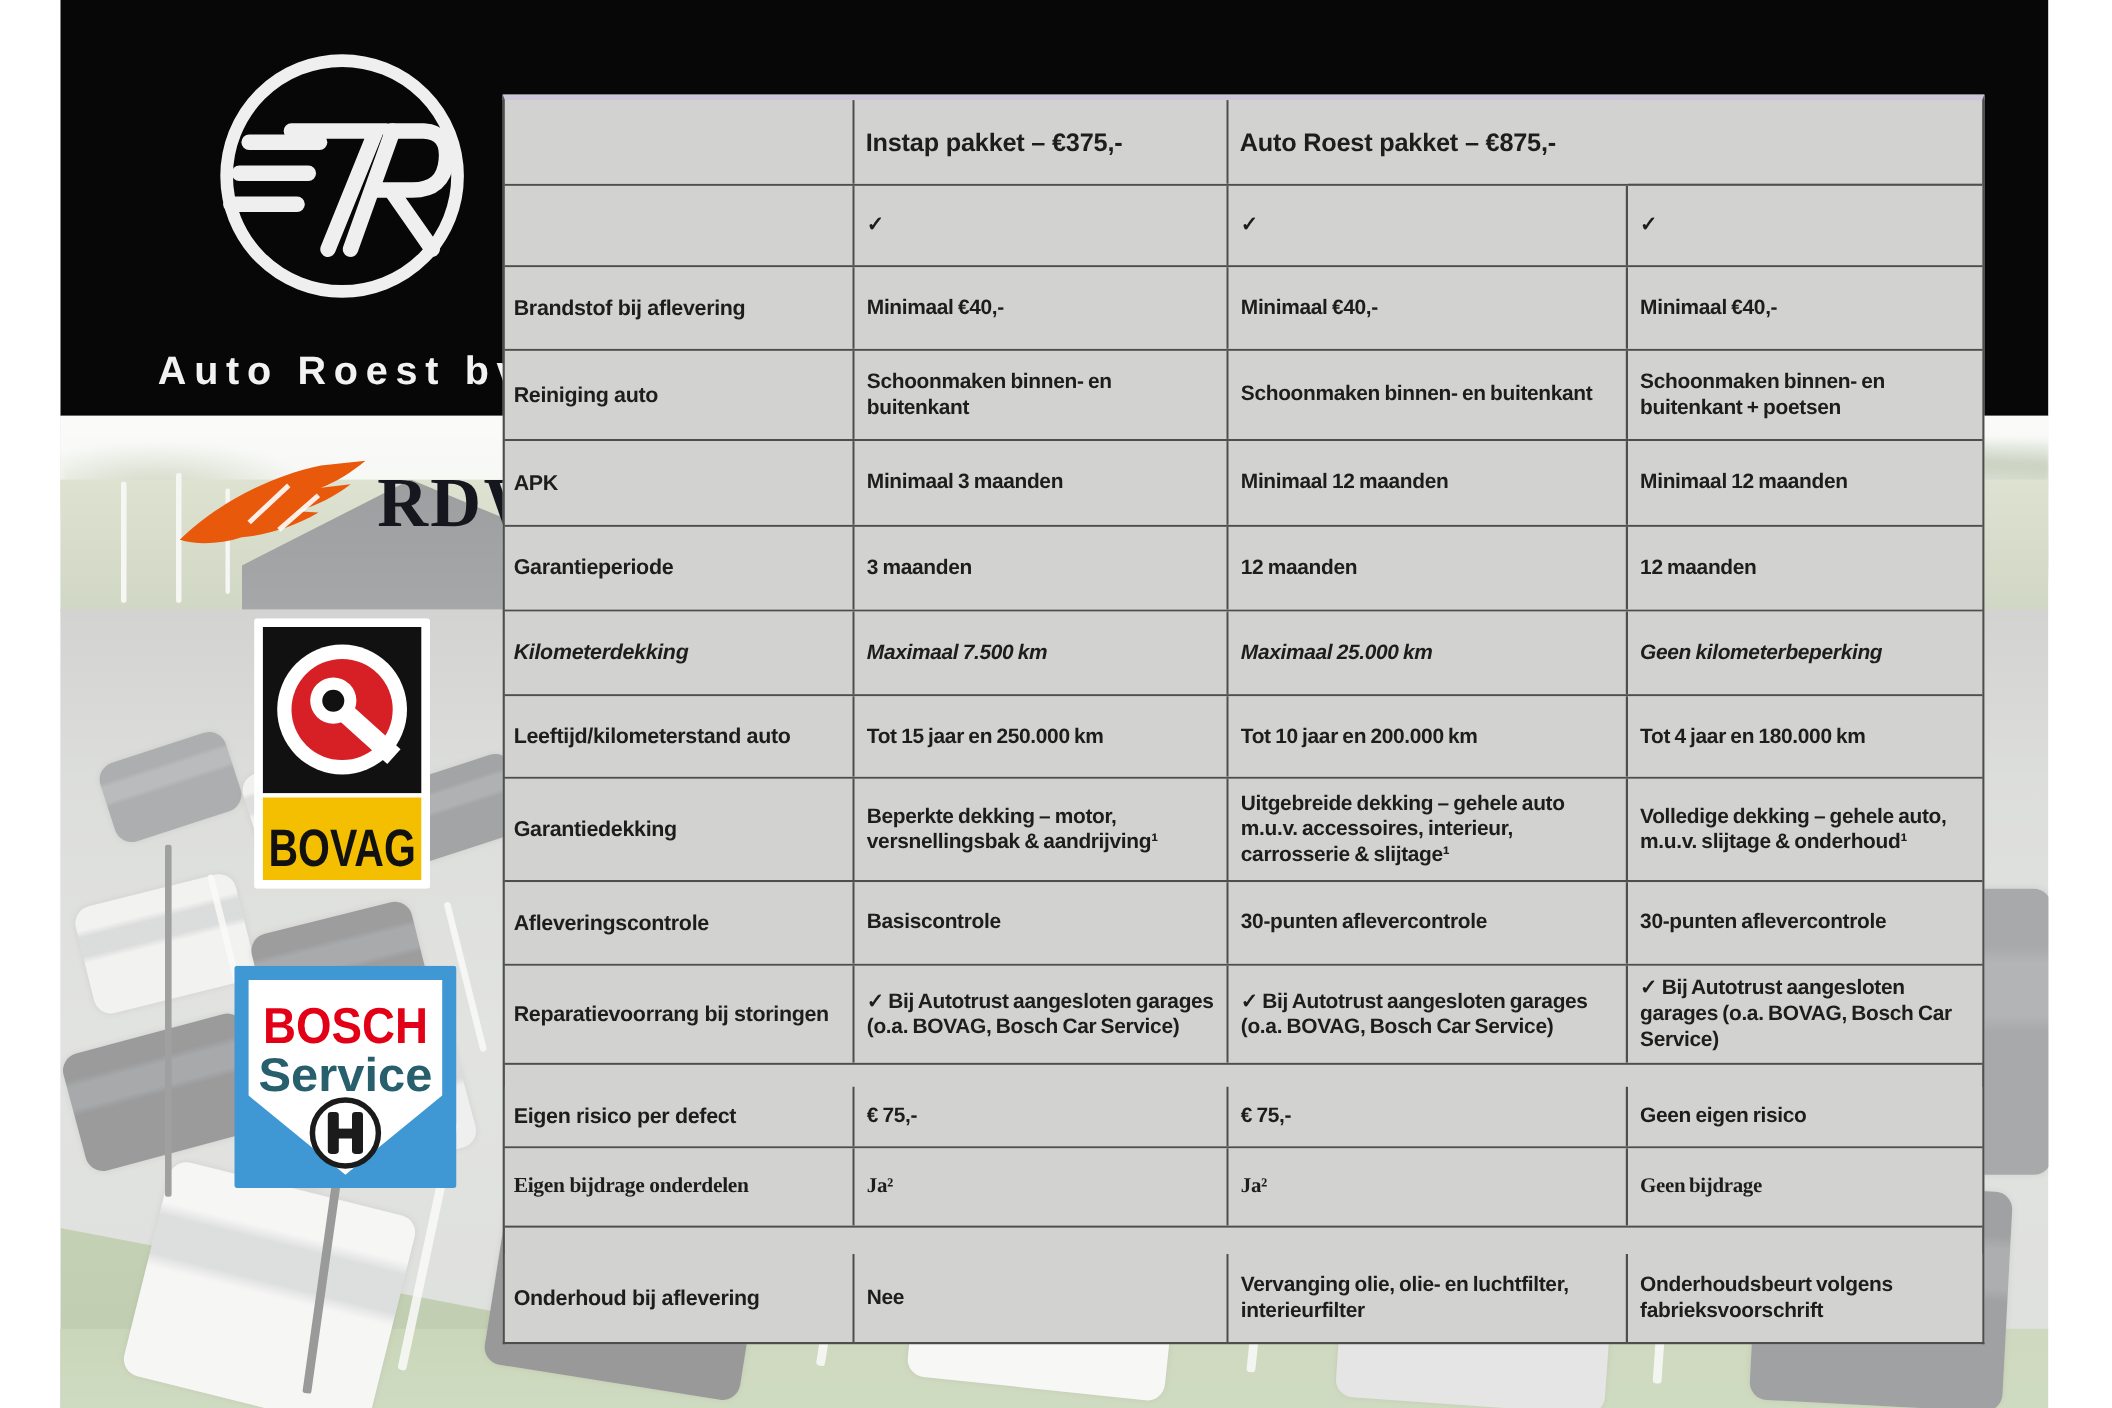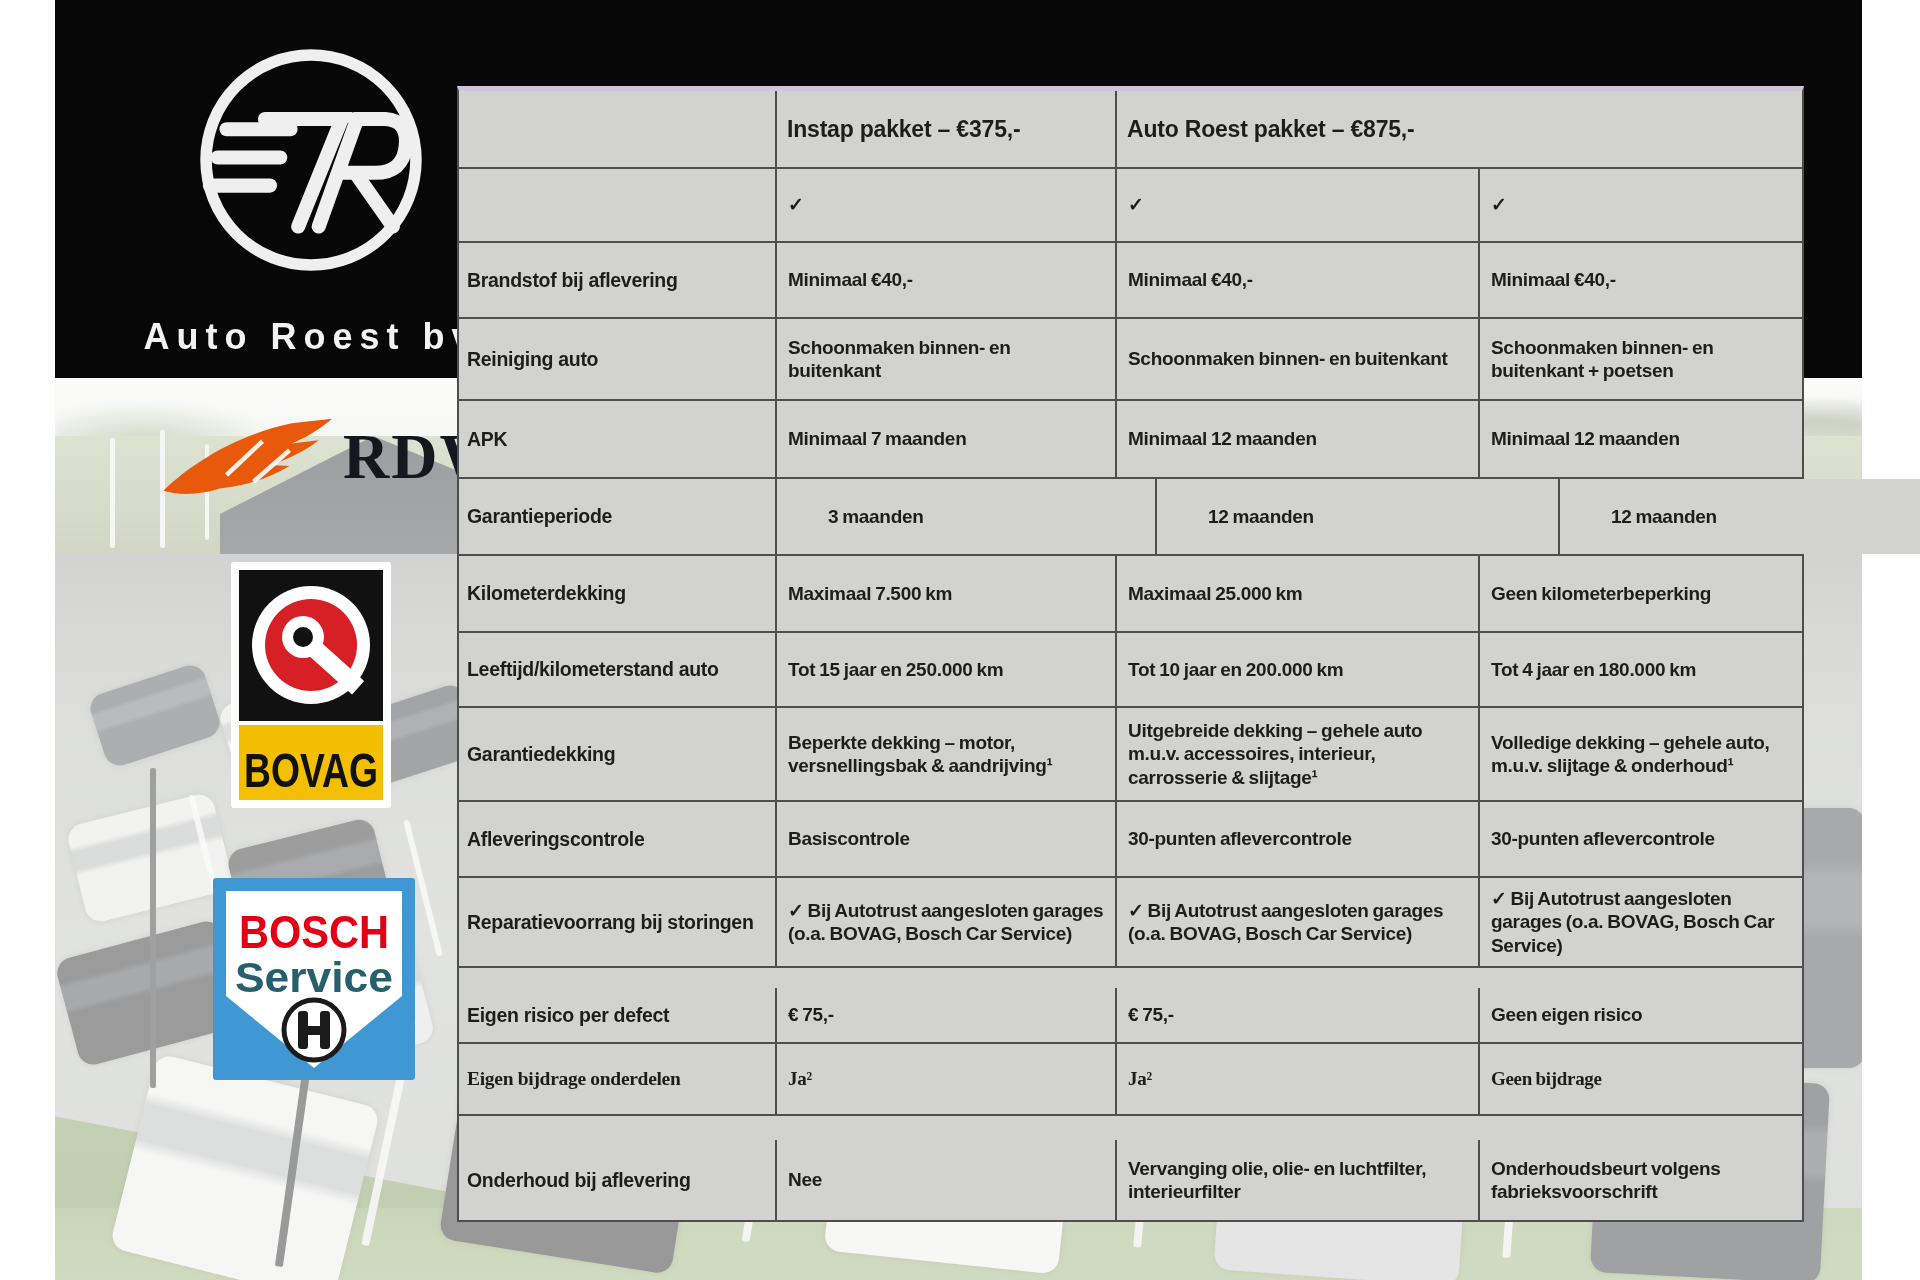--- a/index.html
+++ b/index.html
@@ -182,31 +182,31 @@
           <div class="t-cell">Minimaal €40,-</div>
         </div>
         <div class="t-row" style="height: 82px;">
           <div class="t-label">Reiniging auto</div>
           <div class="t-cell">Schoonmaken binnen- en buitenkant</div>
           <div class="t-cell">Schoonmaken binnen- en buitenkant</div>
           <div class="t-cell">Schoonmaken binnen- en buitenkant + poetsen</div>
         </div>
         <div class="t-row" style="height: 78px;">
           <div class="t-label">APK</div>
-          <div class="t-cell">Minimaal 7 maanden</div>
+          <div class="t-cell">Minimaal 3 maanden</div>
           <div class="t-cell">Minimaal 12 maanden</div>
           <div class="t-cell">Minimaal 12 maanden</div>
         </div>
-        <div class="t-row" style="height: 77px; gap: 40px;">
+        <div class="t-row" style="height: 77px;">
           <div class="t-label">Garantieperiode</div>
           <div class="t-cell">3 maanden</div>
           <div class="t-cell">12 maanden</div>
           <div class="t-cell">12 maanden</div>
         </div>
-        <div class="t-row" style="height: 77px;">
+        <div class="t-row" style="height: 77px; font-style: italic;">
           <div class="t-label">Kilometerdekking</div>
           <div class="t-cell">Maximaal 7.500 km</div>
           <div class="t-cell">Maximaal 25.000 km</div>
           <div class="t-cell">Geen kilometerbeperking</div>
         </div>
         <div class="t-row" style="height: 75px;">
           <div class="t-label">Leeftijd/kilometerstand auto</div>
           <div class="t-cell">Tot 15 jaar en 250.000 km</div>
           <div class="t-cell">Tot 10 jaar en 200.000 km</div>
           <div class="t-cell">Tot 4 jaar en 180.000 km</div>

